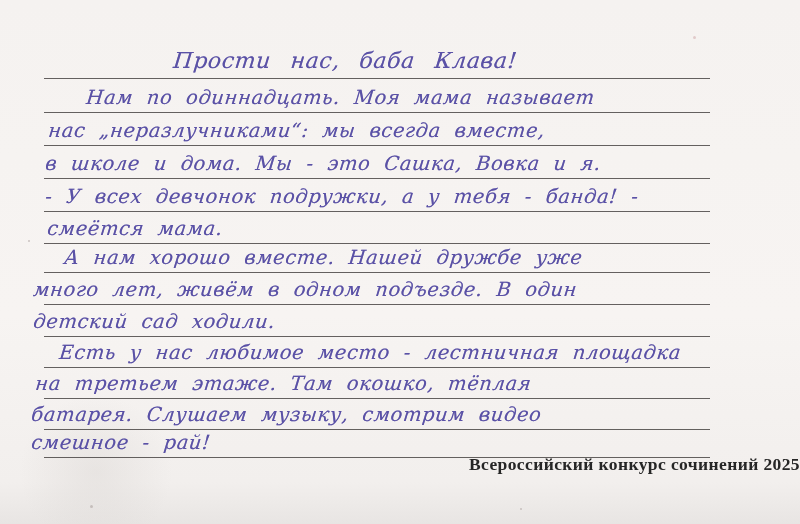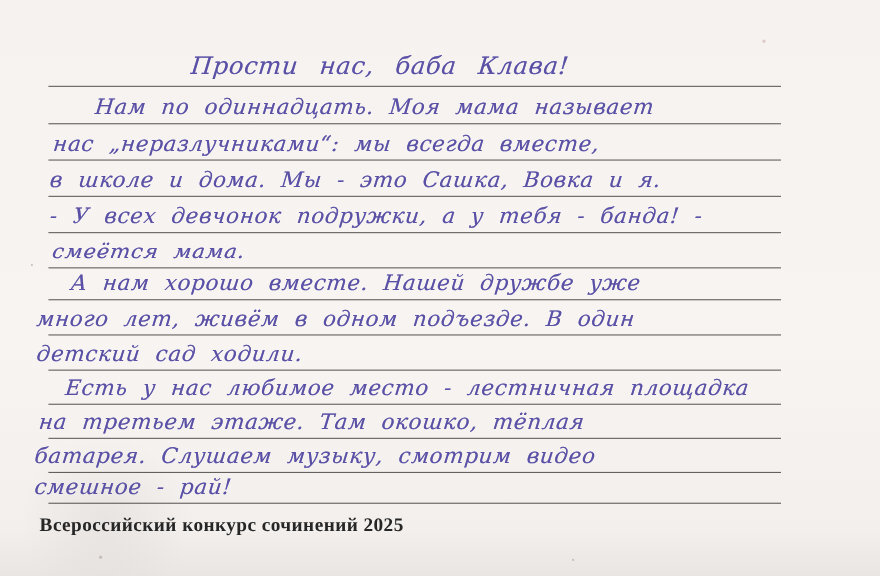--- a/index.html
+++ b/index.html
@@ -39,23 +39,23 @@
     transform:skewX(-6deg);
     transform-origin:left bottom;
     text-shadow:0 0 .4px rgba(90,81,166,.55);
   }
   .hw.title{
     font-size:22px;
     line-height:30px;
     word-spacing:12px;
   }
   .footer{
-    position:absolute;left:0;right:0;top:467px;
-    padding-left:36px;
-    text-align:left;
+    position:absolute;left:0;right:0;top:454px;
+    padding-left:52px;
+    text-align:right;
     font-family:"Liberation Serif", serif;
     font-weight:bold;
     font-size:17.5px;
     color:var(--footer-text);
     letter-spacing:0.4px;
   }
   .speck{
     position:absolute;width:3px;height:3px;border-radius:50%;
     background:#b7aeab;opacity:.7;
   }

